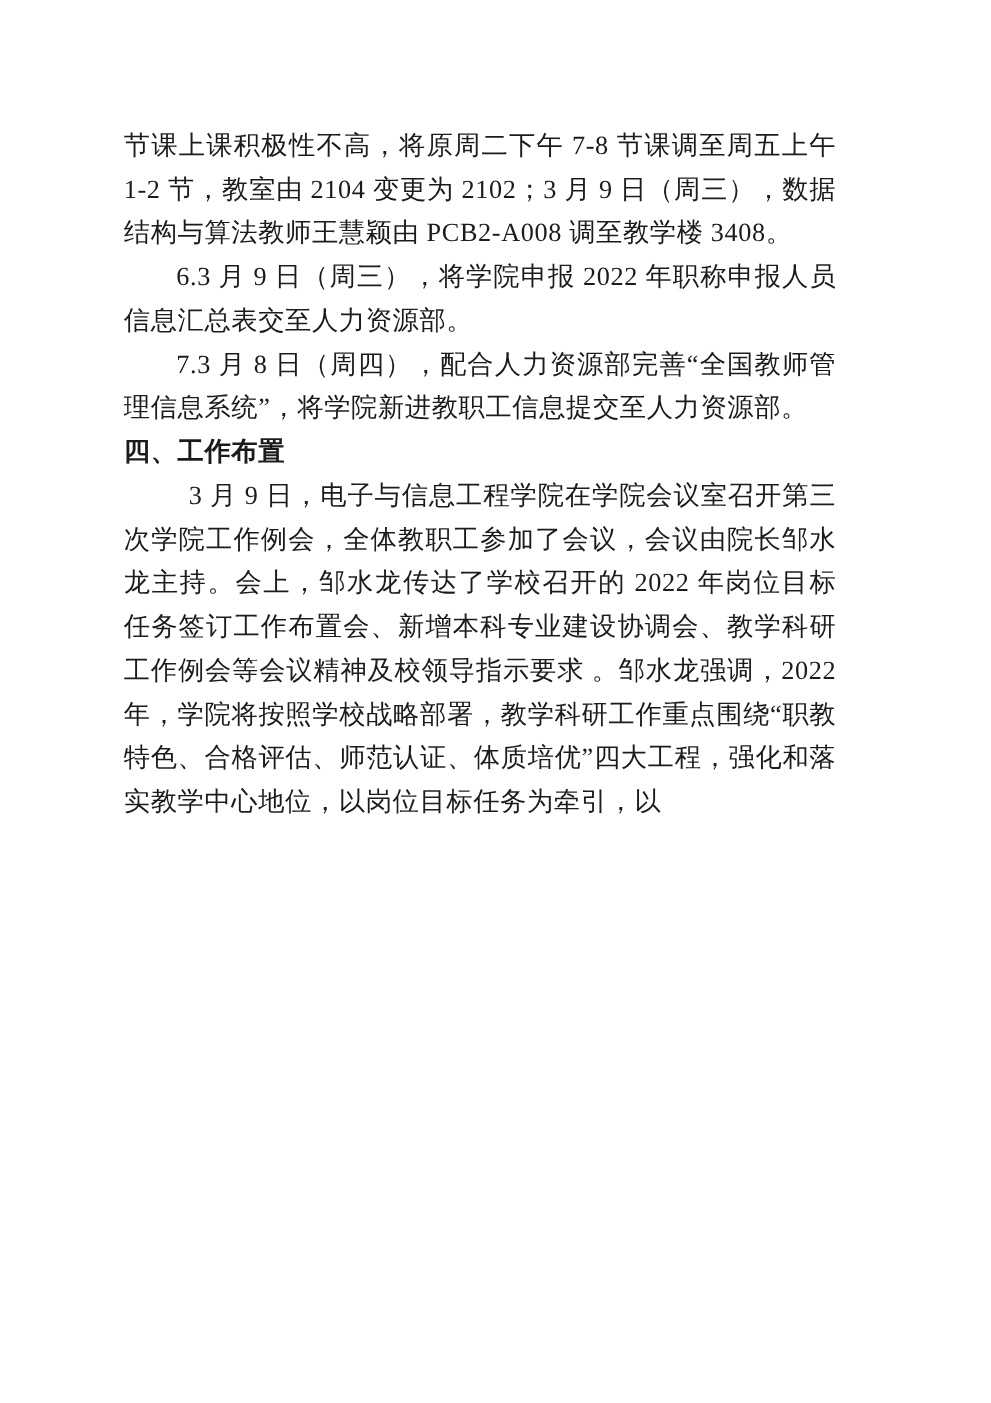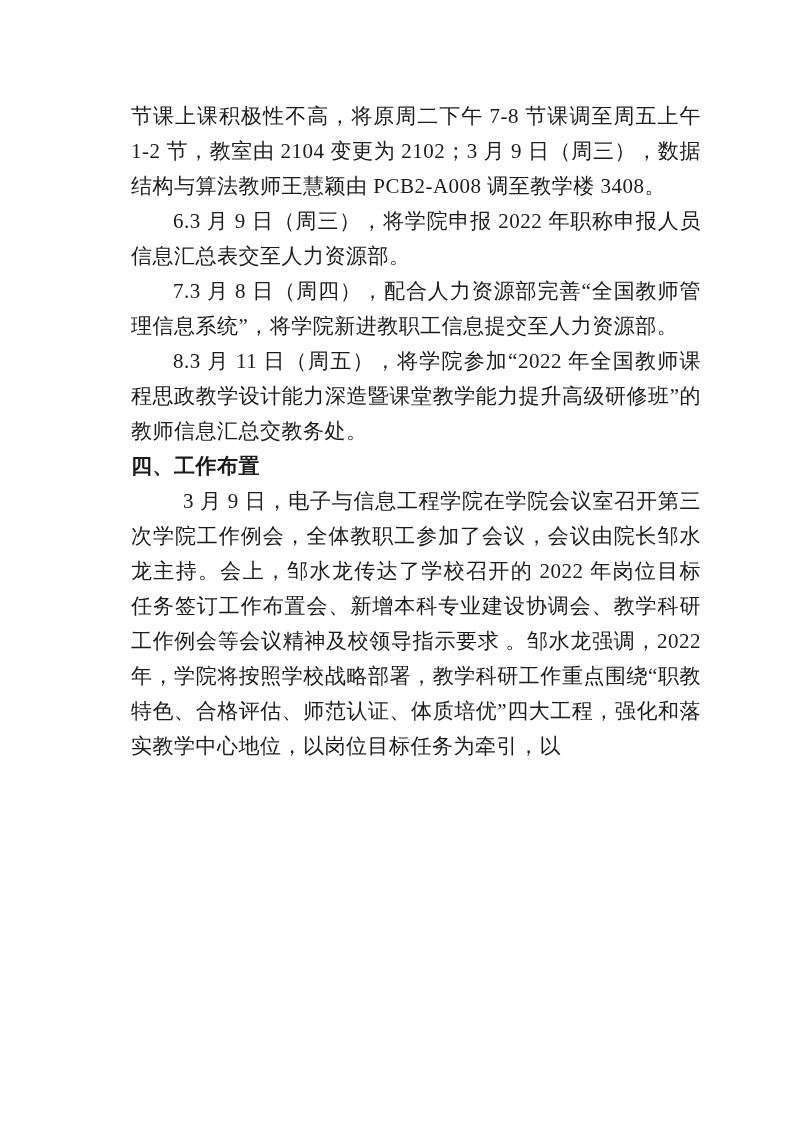--- a/index.html
+++ b/index.html
@@ -9,21 +9,21 @@
   }
   body {
     position: relative;
     width: 793px;
     height: 1122px;
     overflow: hidden;
     font-family: "Liberation Serif", "DejaVu Serif", serif;
   }
   .page {
     position: absolute;
-    left: 131px;
+    left: 99px;
     top: 99px;
     width: 570px;
     color: #1b1b1b;
     font-size: 21px;
     line-height: 35px;
     text-align: justify;
     text-justify: inter-ideograph;
     letter-spacing: 0.5px;
   }
   .para {
@@ -45,16 +45,15 @@
     text-indent: 0;
   }
 </style>
 </head>
 <body>
 
 <div class="page">
   <p class="para">节课上课积极性不高，将原周二下午 7-8 节课调至周五上午 1-2 节，教室由 2104 变更为 2102；3 月 9 日（周三），数据结构与算法教师王慧颖由 PCB2-A008 调至教学楼 3408。</p>
   <p class="para indent">6.3 月 9 日（周三），将学院申报 2022 年职称申报人员信息汇总表交至人力资源部。</p>
   <p class="para indent">7.3 月 8 日（周四），配合人力资源部完善“全国教师管理信息系统”，将学院新进教职工信息提交至人力资源部。</p>
-  <p class="para indent">8.3 月 11 日（周五），将学院参加“2022 年全国教师课程思政教学设计能力深造暨课堂教学能力提升高级研修班”的教师信息汇总交教务处。</p>
   <h2 class="heading">四、工作布置</h2>
   <p class="para indent-lg">3 月 9 日，电子与信息工程学院在学院会议室召开第三次学院工作例会，全体教职工参加了会议，会议由院长邹水龙主持。会上，邹水龙传达了学校召开的 2022 年岗位目标任务签订工作布置会、新增本科专业建设协调会、教学科研工作例会等会议精神及校领导指示要求 。邹水龙强调，2022 年，学院将按照学校战略部署，教学科研工作重点围绕“职教特色、合格评估、师范认证、体质培优”四大工程，强化和落实教学中心地位，以岗位目标任务为牵引，以</p>
 </div>
 
 </body></html>

